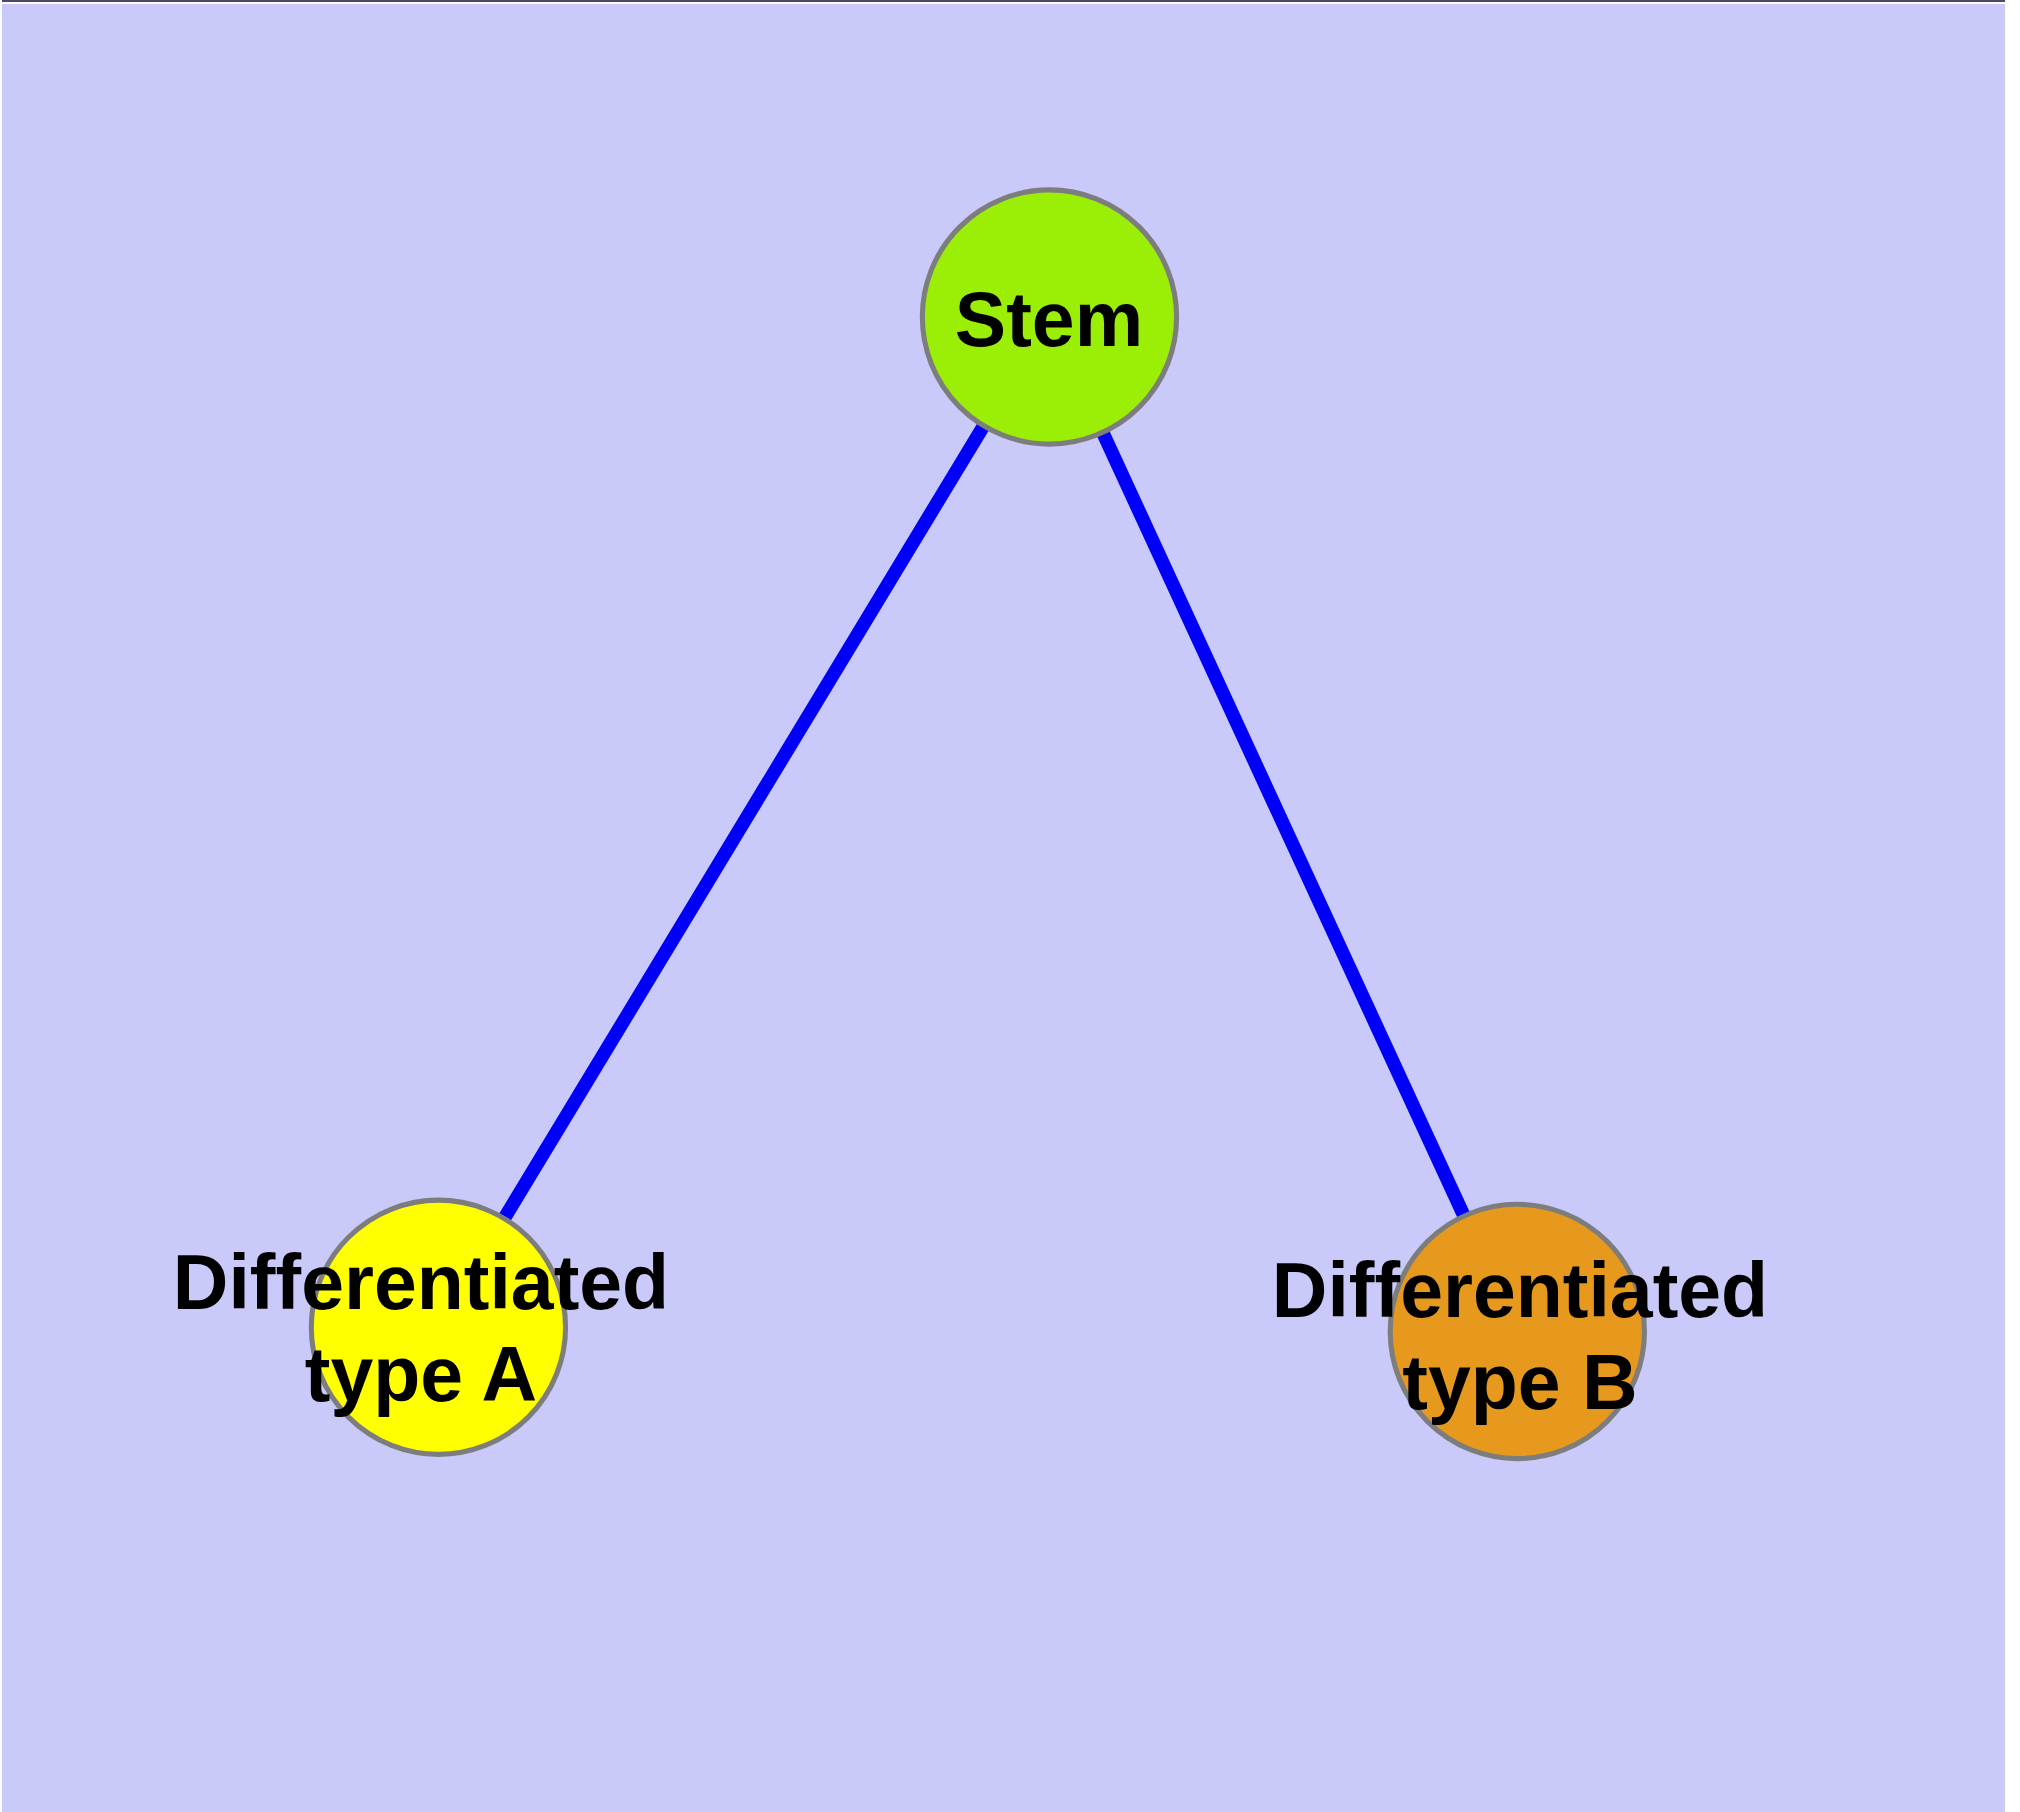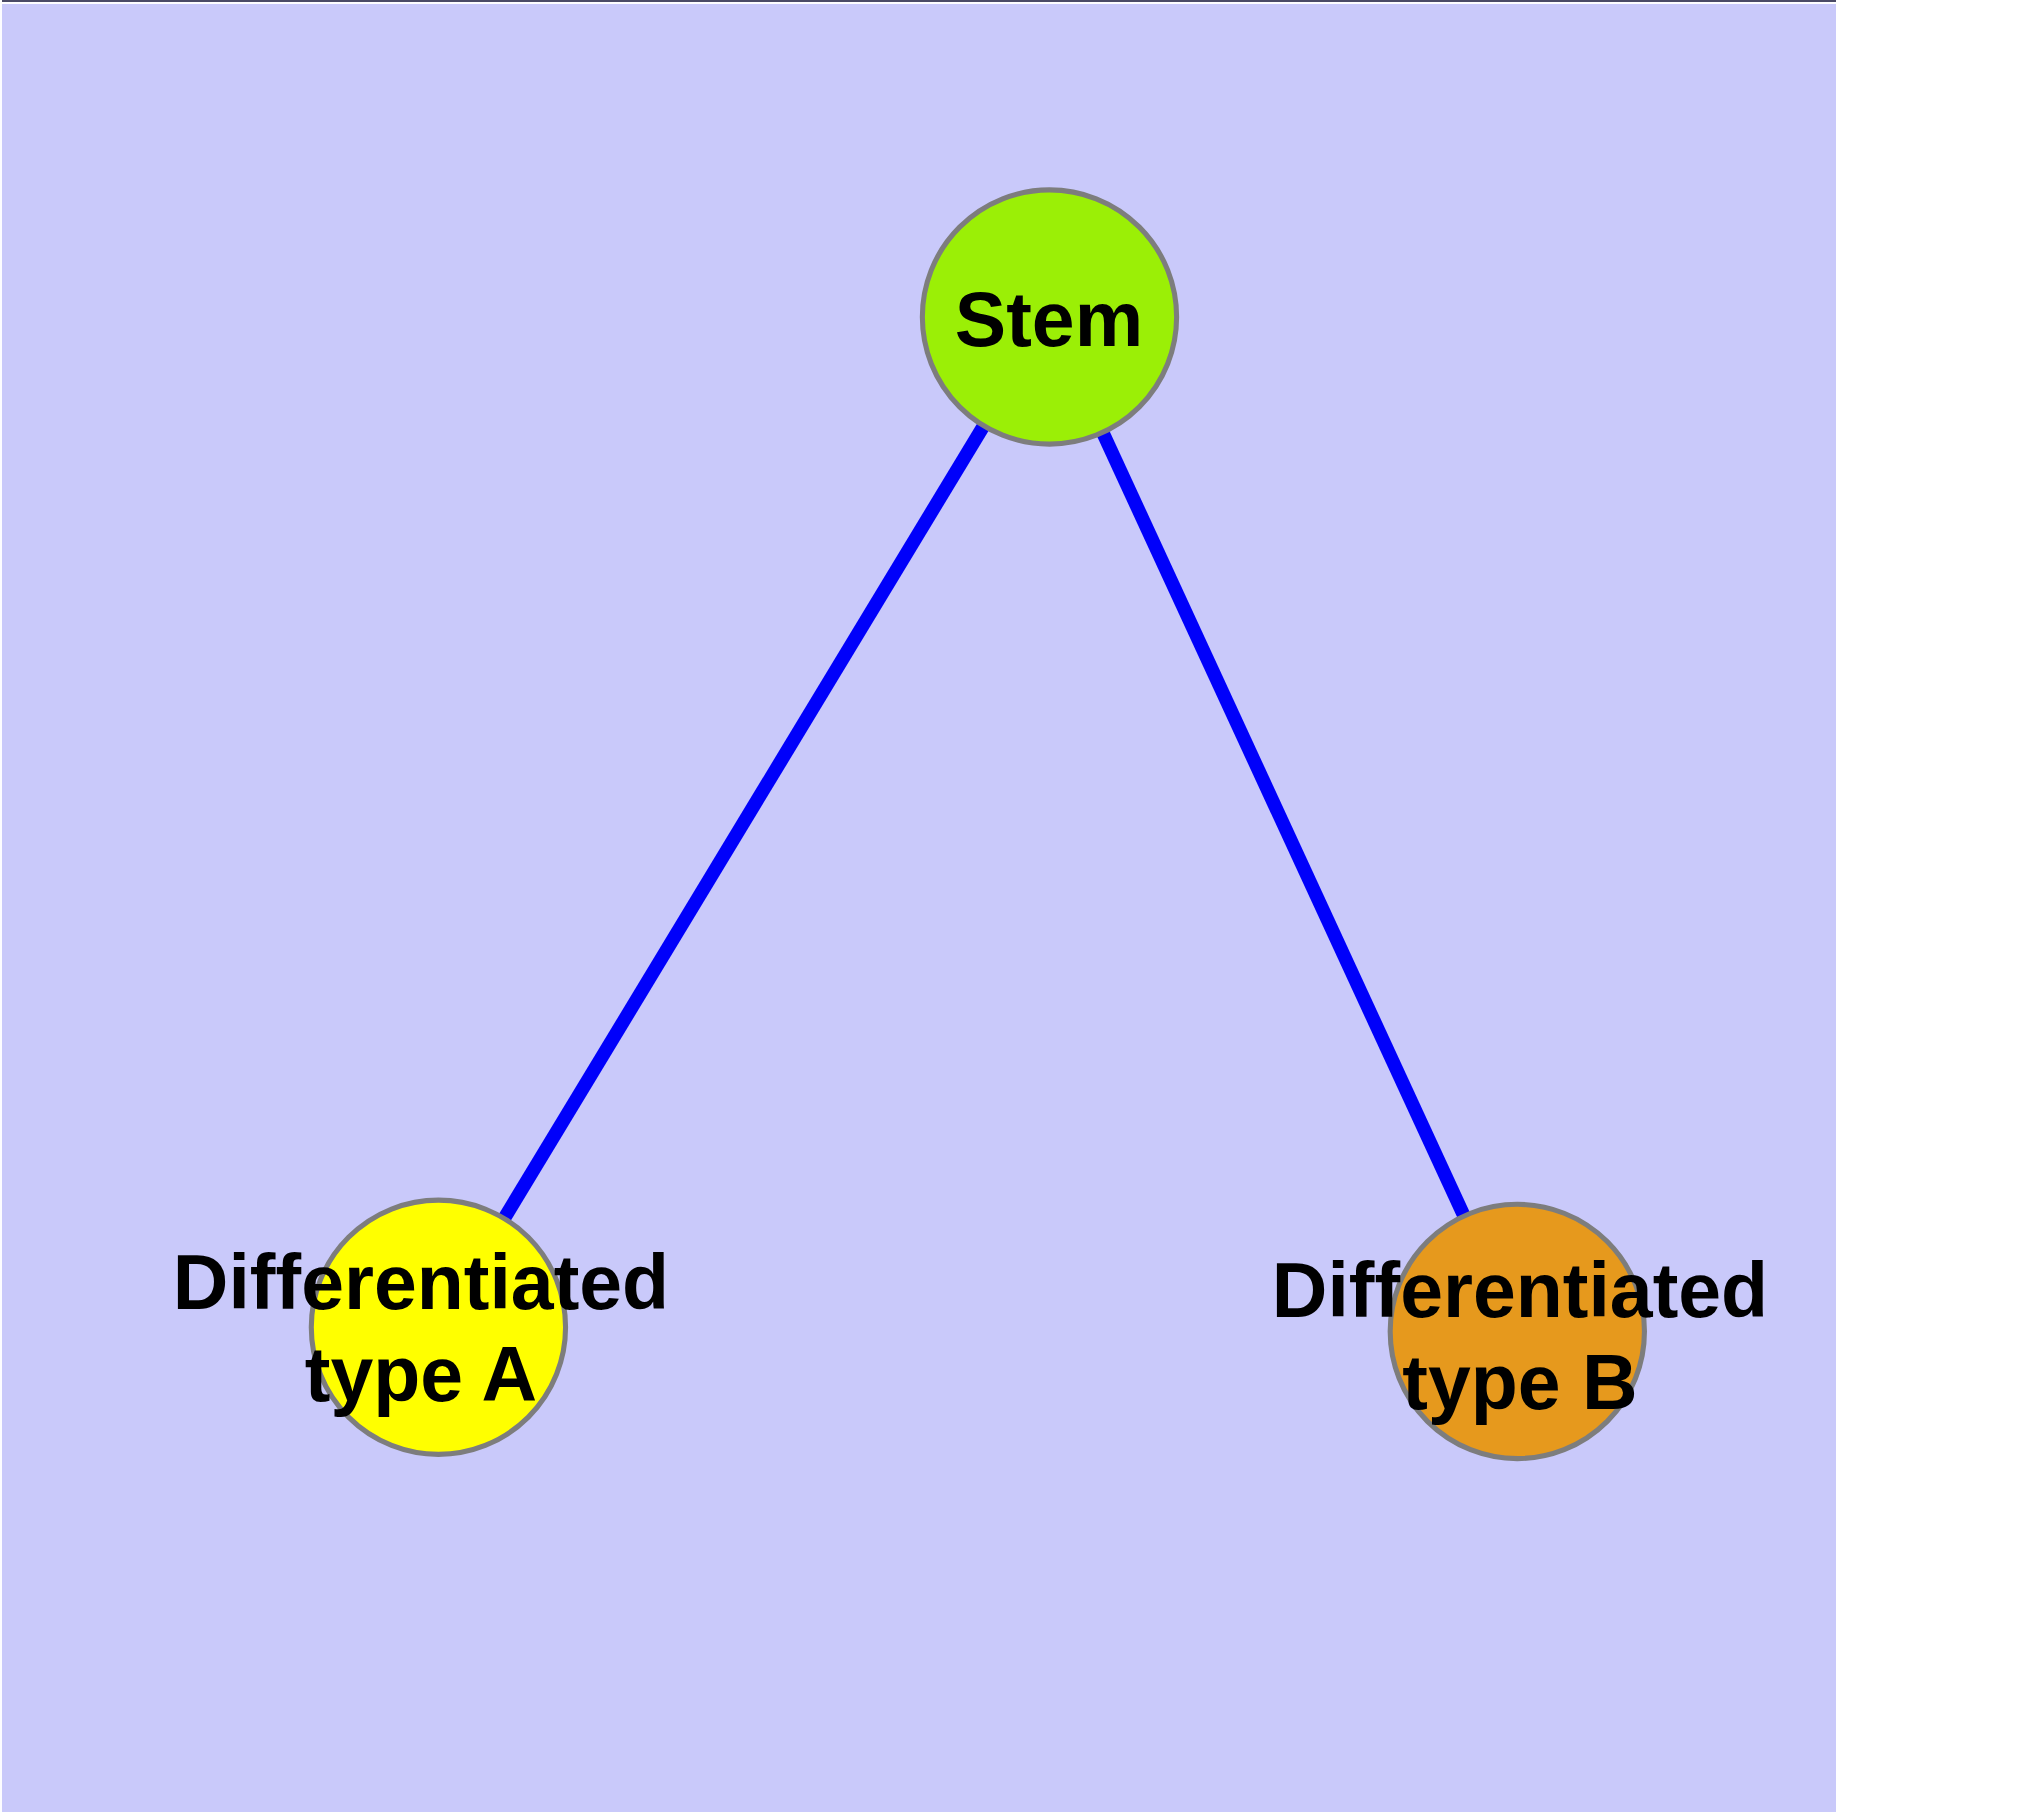--- a/index.html
+++ b/index.html
@@ -1,22 +1,23 @@
 <!DOCTYPE html>
 <html style="font-size:13.6px"><head>
 <meta charset="utf-8">
 <style>
   html, body { margin: 0; padding: 0; }
   .canvas {
     position: relative;
-    width: 1836px;
+    width: 1997px;
     height: 1812px;
     overflow: hidden;
     font-family: "Liberation Sans", sans-serif;
     background: #C9C9FA;
+    padding-left: 8px;
   }
   .graph-svg {
     position: absolute;
     left: 0; top: 0;
     width: 2021px;
     height: 1812px;
     display: block;
   }
   .edge {
     stroke-width: 16px;

